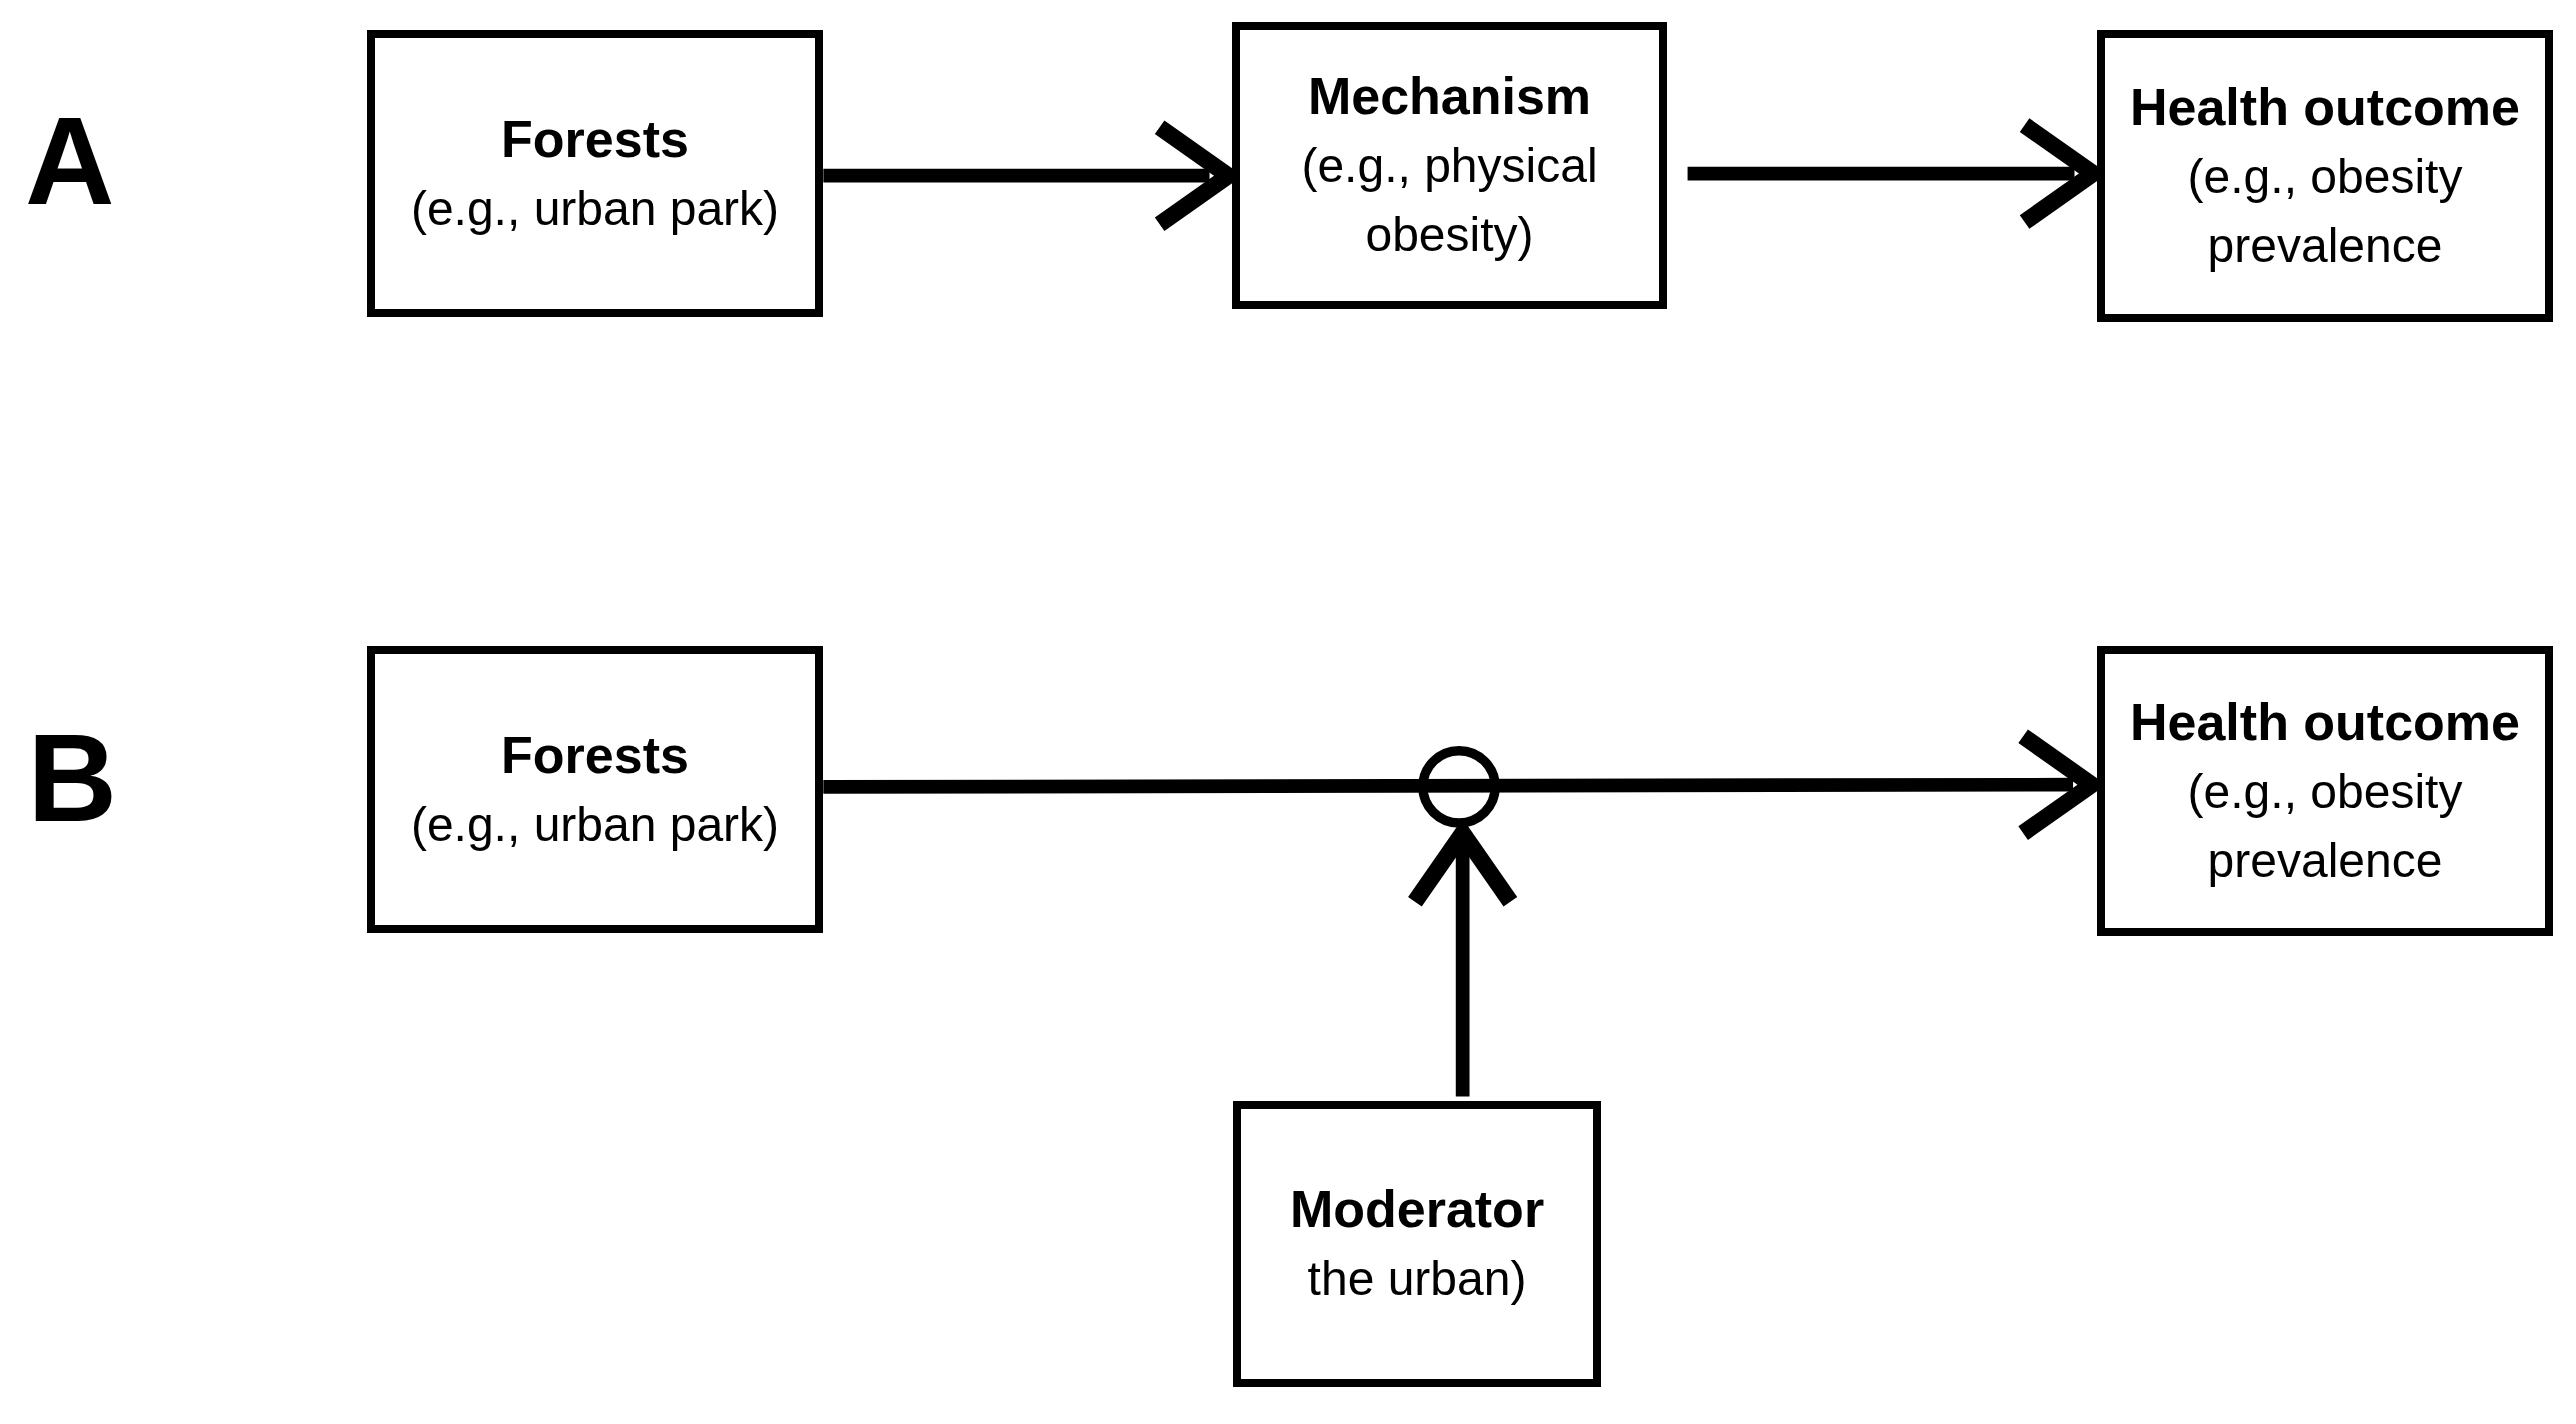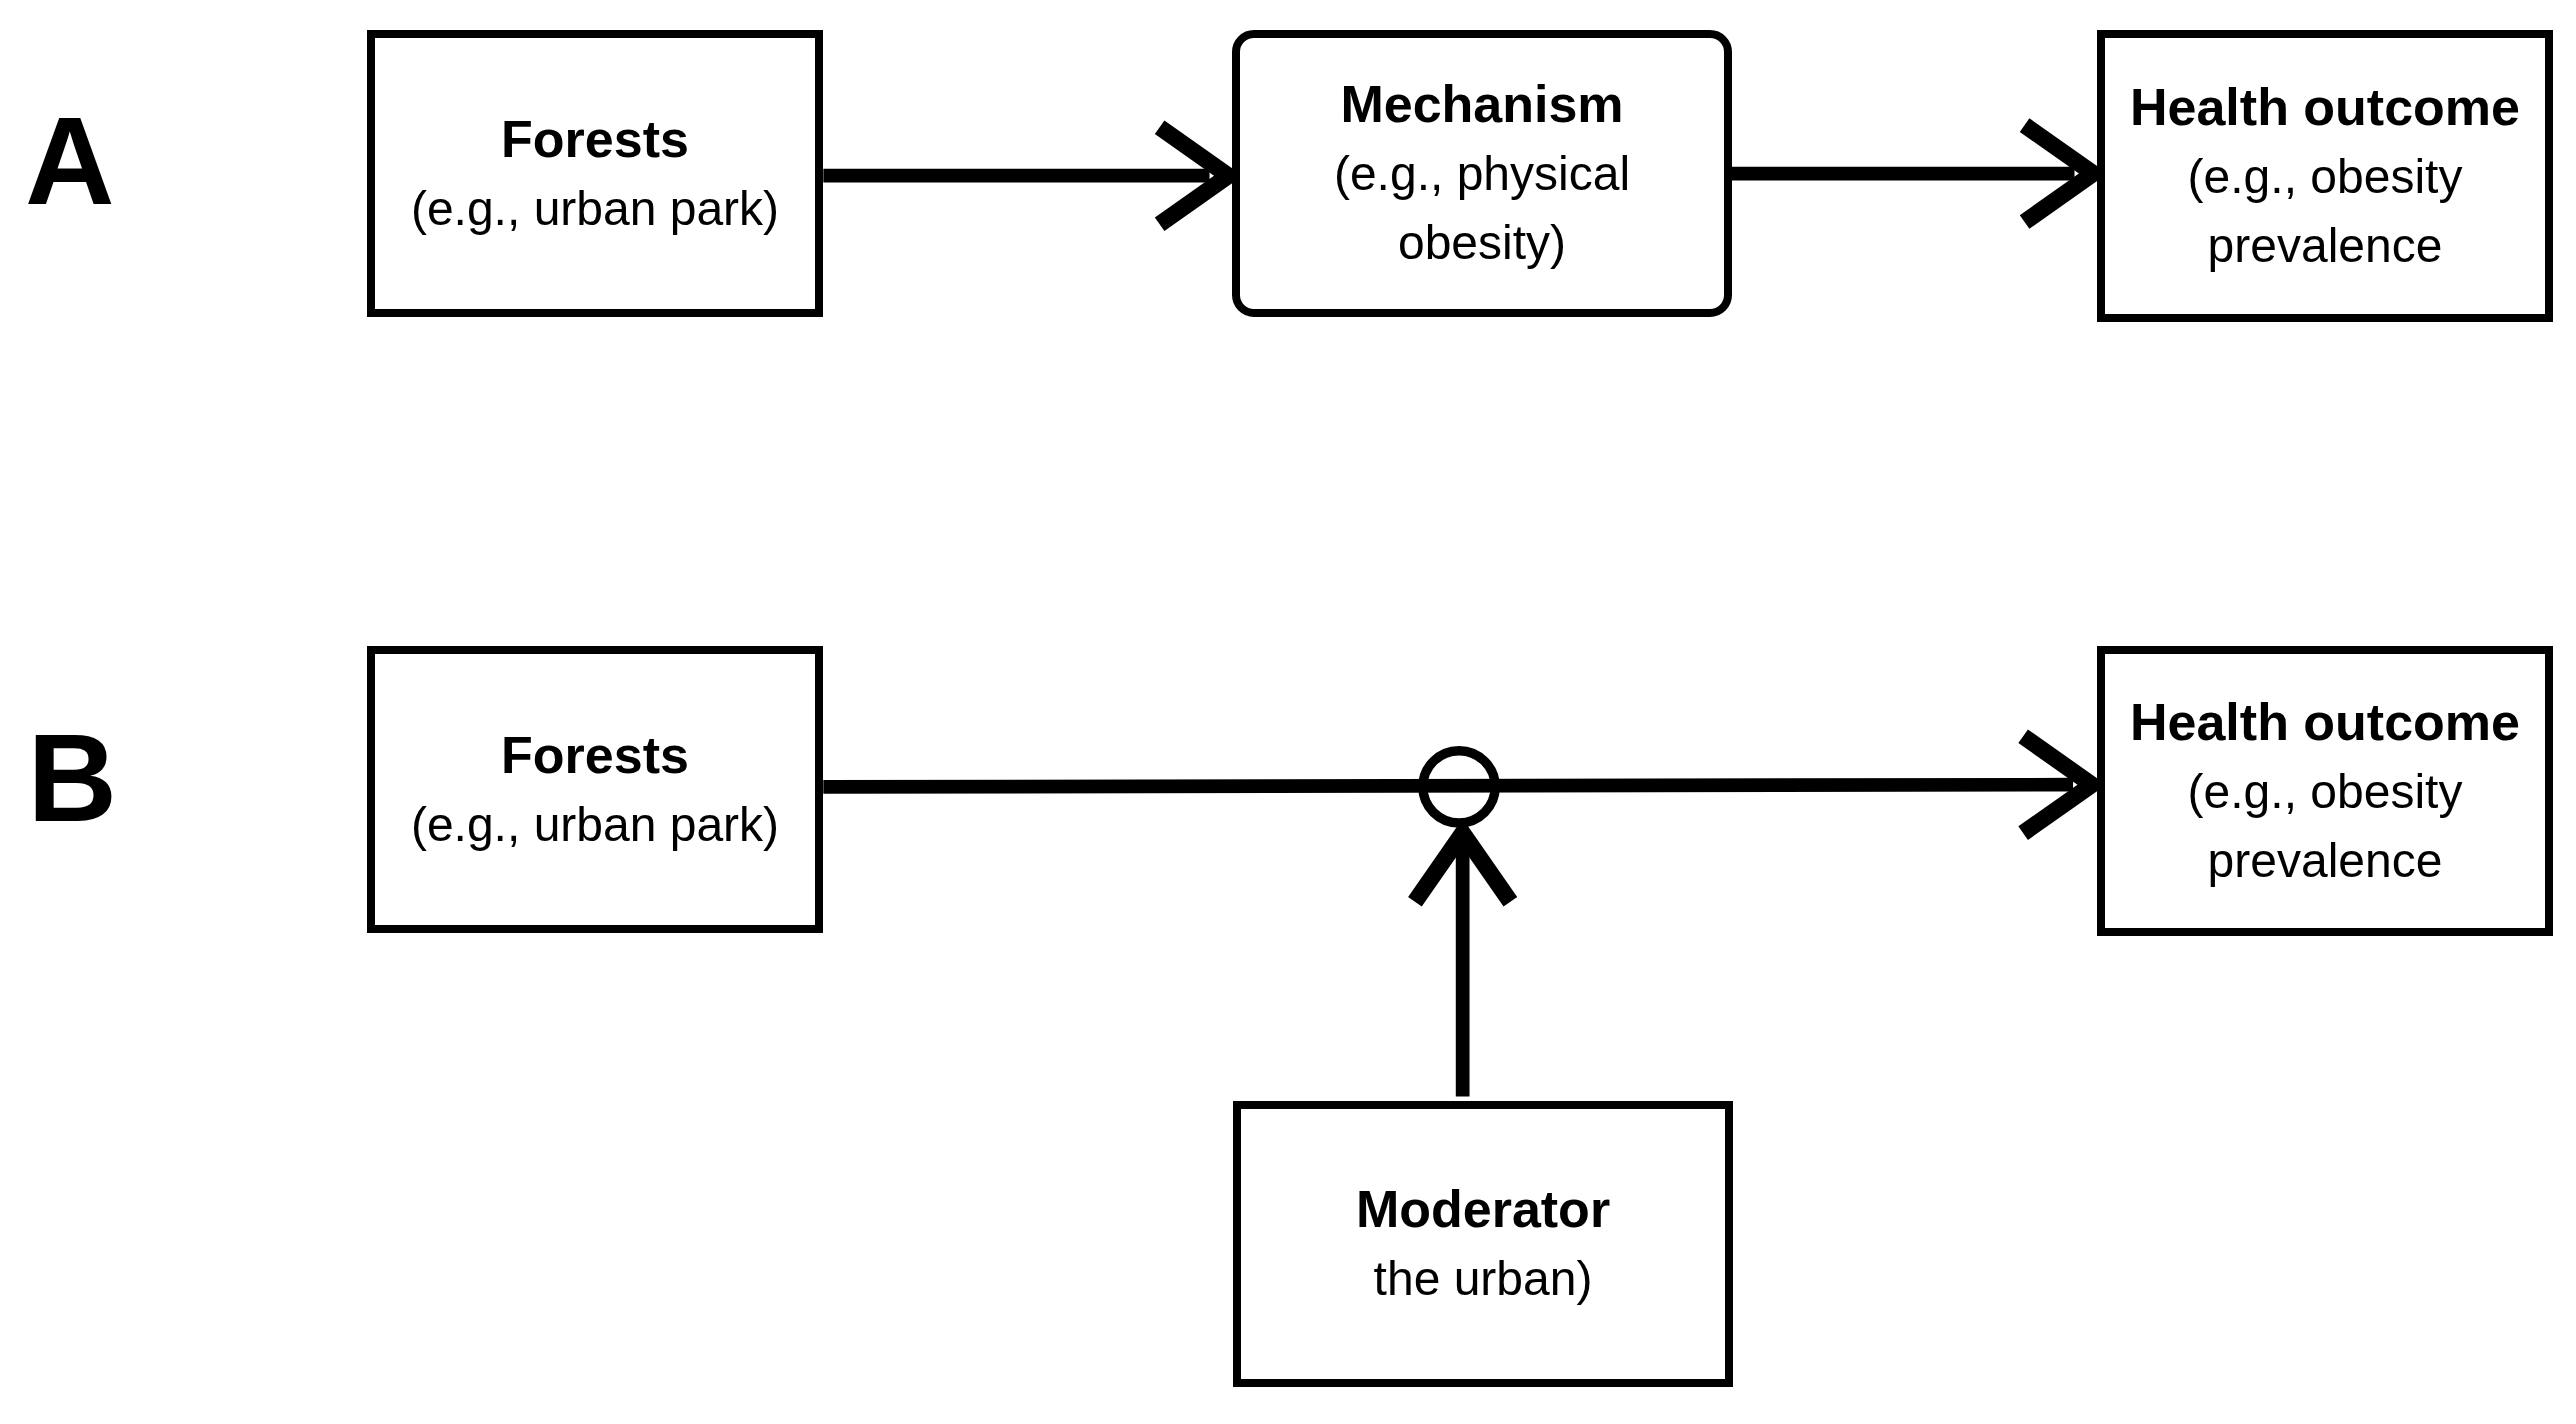--- a/index.html
+++ b/index.html
@@ -85,21 +85,21 @@
     </g>
   </svg>
 
   <div class="panel-label" style="left:25px; top:99px;">A</div>
 
   <div class="node" style="left:367px; top:30px; width:456px; height:287px;">
     <div class="title">Forests</div>
     <div class="line">(e.g., urban park)</div>
   </div>
 
-  <div class="node" style="left:1232px; top:30px; width:500px; height:287px;border-radius:22px;">
+  <div class="node" style="left:1232px; top:22px; width:435px; height:287px;">
     <div class="title">Mechanism</div>
     <div class="line">(e.g., physical</div>
     <div class="line">obesity)</div>
   </div>
 
   <div class="node" style="left:2097px; top:30px; width:456px; height:292px;">
     <div class="title">Health outcome</div>
     <div class="line">(e.g., obesity</div>
     <div class="line">prevalence</div>
   </div>
@@ -110,19 +110,19 @@
     <div class="title">Forests</div>
     <div class="line">(e.g., urban park)</div>
   </div>
 
   <div class="node" style="left:2097px; top:646px; width:456px; height:290px;">
     <div class="title">Health outcome</div>
     <div class="line">(e.g., obesity</div>
     <div class="line">prevalence</div>
   </div>
 
-  <div class="node" style="left:1233px; top:1101px; width:500px; height:286px;">
+  <div class="node" style="left:1233px; top:1101px; width:368px; height:286px;">
     <div class="title">Moderator</div>
     <div class="line">the urban)</div>
   </div>
 
 </div>
 
 
 </body></html>

